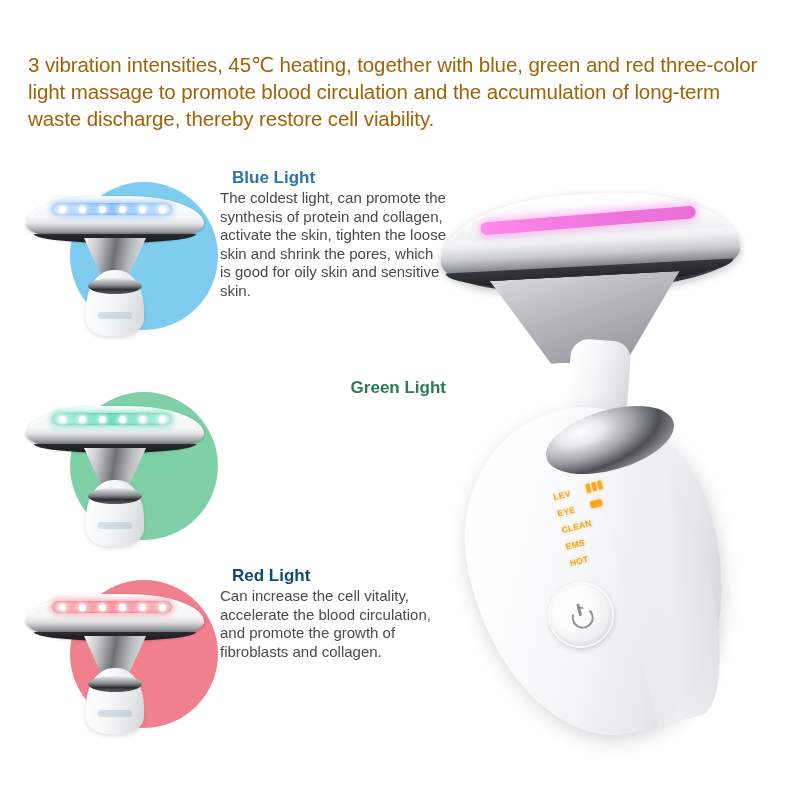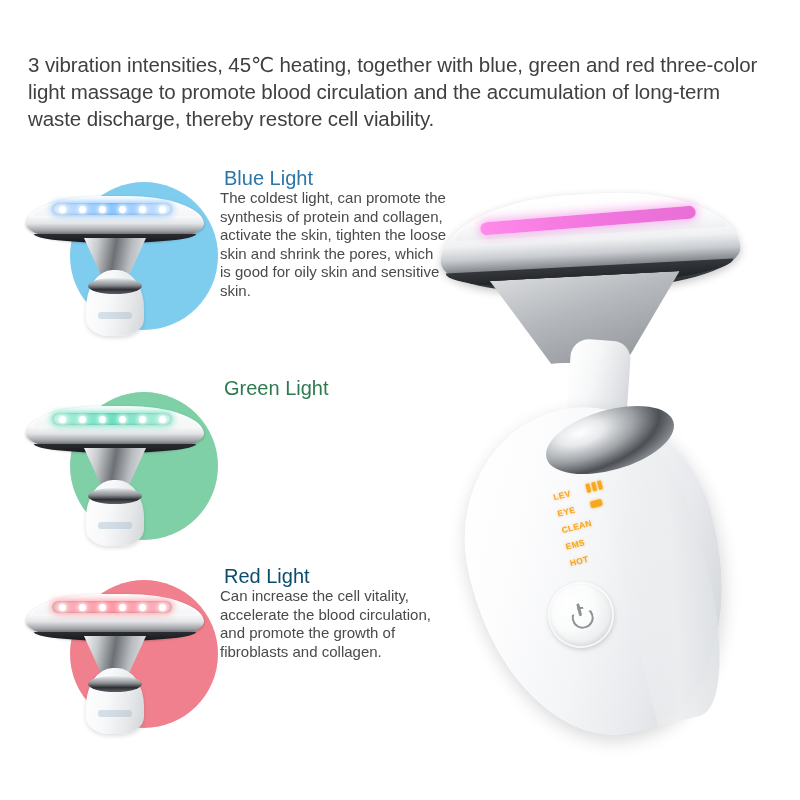--- a/index.html
+++ b/index.html
@@ -12,32 +12,32 @@
     position:relative;
   }
   .page{position:relative;width:800px;height:800px;}
 
   
   .intro{
     position:absolute;
     left:28px; top:30px; width:742px;
     font-size:20.5px;
     line-height:27px;
-    color:#404040;
+    color:#a16207;
     letter-spacing:-0.1px;
   }
 
   
   .feature{
     position:absolute;
     left:0; width:460px;
     height:185px;
   }
   #feat-blue{ top:168px; }
-  #feat-green{ top:378px; }
+  #feat-green{ top:378px;text-align:right; }
   #feat-red{  top:566px; }
 
   .thumb-wrap{
     position:absolute;
     left:22px; top:0;
     width:186px;height:185px;
   }
   .disc{
     position:absolute;
     left:48px; top:14px;
@@ -126,23 +126,23 @@
     border-radius:3px;
   }
 
   
   .txt{
     position:absolute;
     left:220px; top:0;
     width:226px;
   }
   .feat-title{
-    font-size:20px;
-    font-weight:normal;
-    margin:0 0 1px 4px;
+    font-size:17px;
+    font-weight:bold;
+    margin:0 0 1px 12px;
     line-height:20px;
   }
   .feat-body{
     font-size:15px;
     line-height:18.6px;
     color:#4a4a4a;
     margin:0;
   }
 
   

